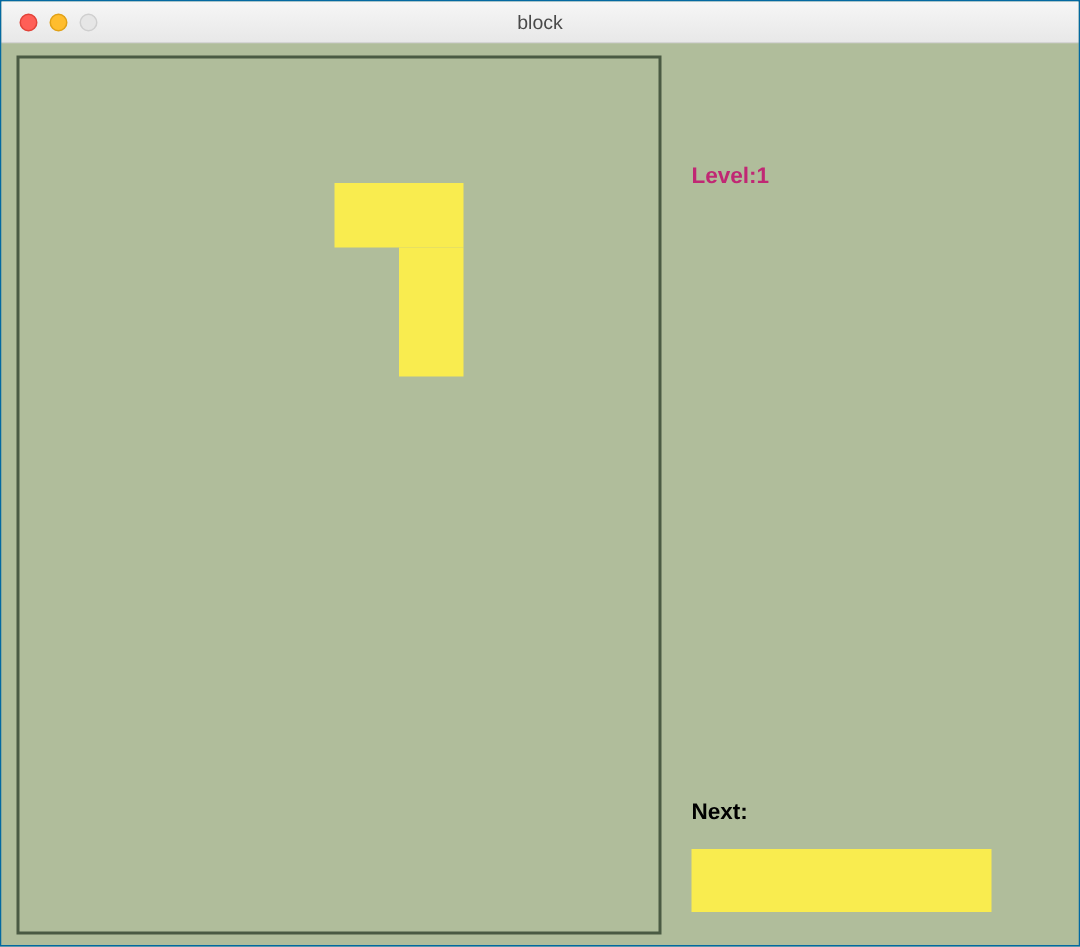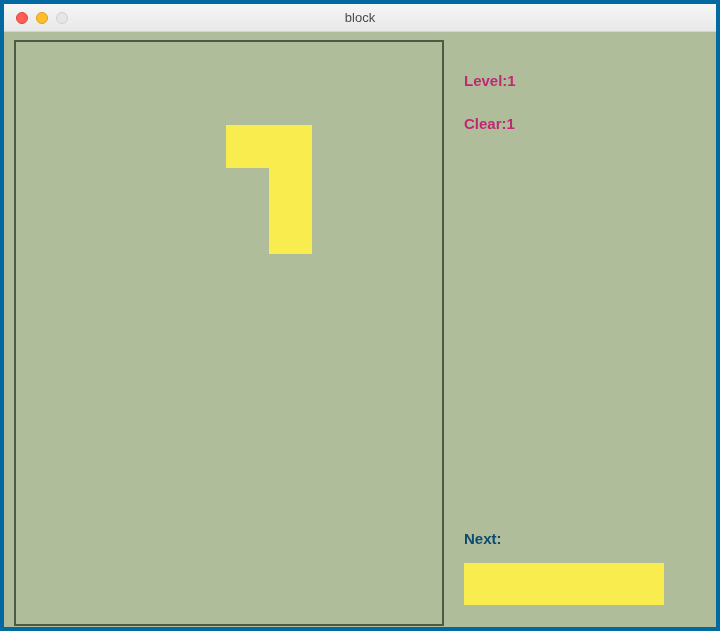--- a/index.html
+++ b/index.html
@@ -11,21 +11,21 @@
       font-family: -apple-system, BlinkMacSystemFont, "Helvetica Neue", Arial, sans-serif;
       background: #f0f0f0;
       width: 720px;
       height: 631px;
       overflow: hidden;
     }
     .window {
       width: 720px;
       height: 631px;
       background: #b0bd9b;
-      border: 4px solid #0369a1;
+      border: 1px solid #0369a1;
       position: relative;
     }
     .titlebar {
       height: 28px;
       background: linear-gradient(#f6f6f6, #e8e8e8);
       border-bottom: 1px solid #d4d4d4;
       display: flex;
       align-items: center;
       position: relative;
     }
@@ -84,27 +84,27 @@
       bottom: 8px;
     }
     .stat {
       color: #c02874;
       font-weight: bold;
       font-size: 15px;
       margin-top: 52px;
       margin-bottom: 26px;
     }
     .stat:first-child {
-      margin-top: 32px;
+      margin-top: 72px;
     }
     .stat + .stat {
       margin-top: 0;
     }
     .next-label {
-      color: #0c4a6e;
+      color: #000000;
       font-weight: bold;
       font-size: 15px;
       position: absolute;
       bottom: 72px;
       left: 0;
     }
     .next-preview {
       position: absolute;
       bottom: 14px;
       left: 0;
@@ -131,21 +131,18 @@
       <div class="piece-cell" style="left:210px; top:83px; width:43px; height:43px;"></div>
       <div class="piece-cell" style="left:253px; top:83px; width:43px; height:43px;"></div>
       <div class="piece-cell" style="left:253px; top:126px; width:43px; height:43px;"></div>
       <div class="piece-cell" style="left:253px; top:169px; width:43px; height:43px;"></div>
     </div>
 
     <div class="sidebar">
       <div class="stat">
         <span>Level:</span><span>1</span>
       </div>
-      <div class="stat">
-        <span>Clear:</span><span>1</span>
-      </div>
 
       <div class="next-label">Next:</div>
       <div class="next-preview"></div>
     </div>
   </div>
 </div>
 
 </body></html>

